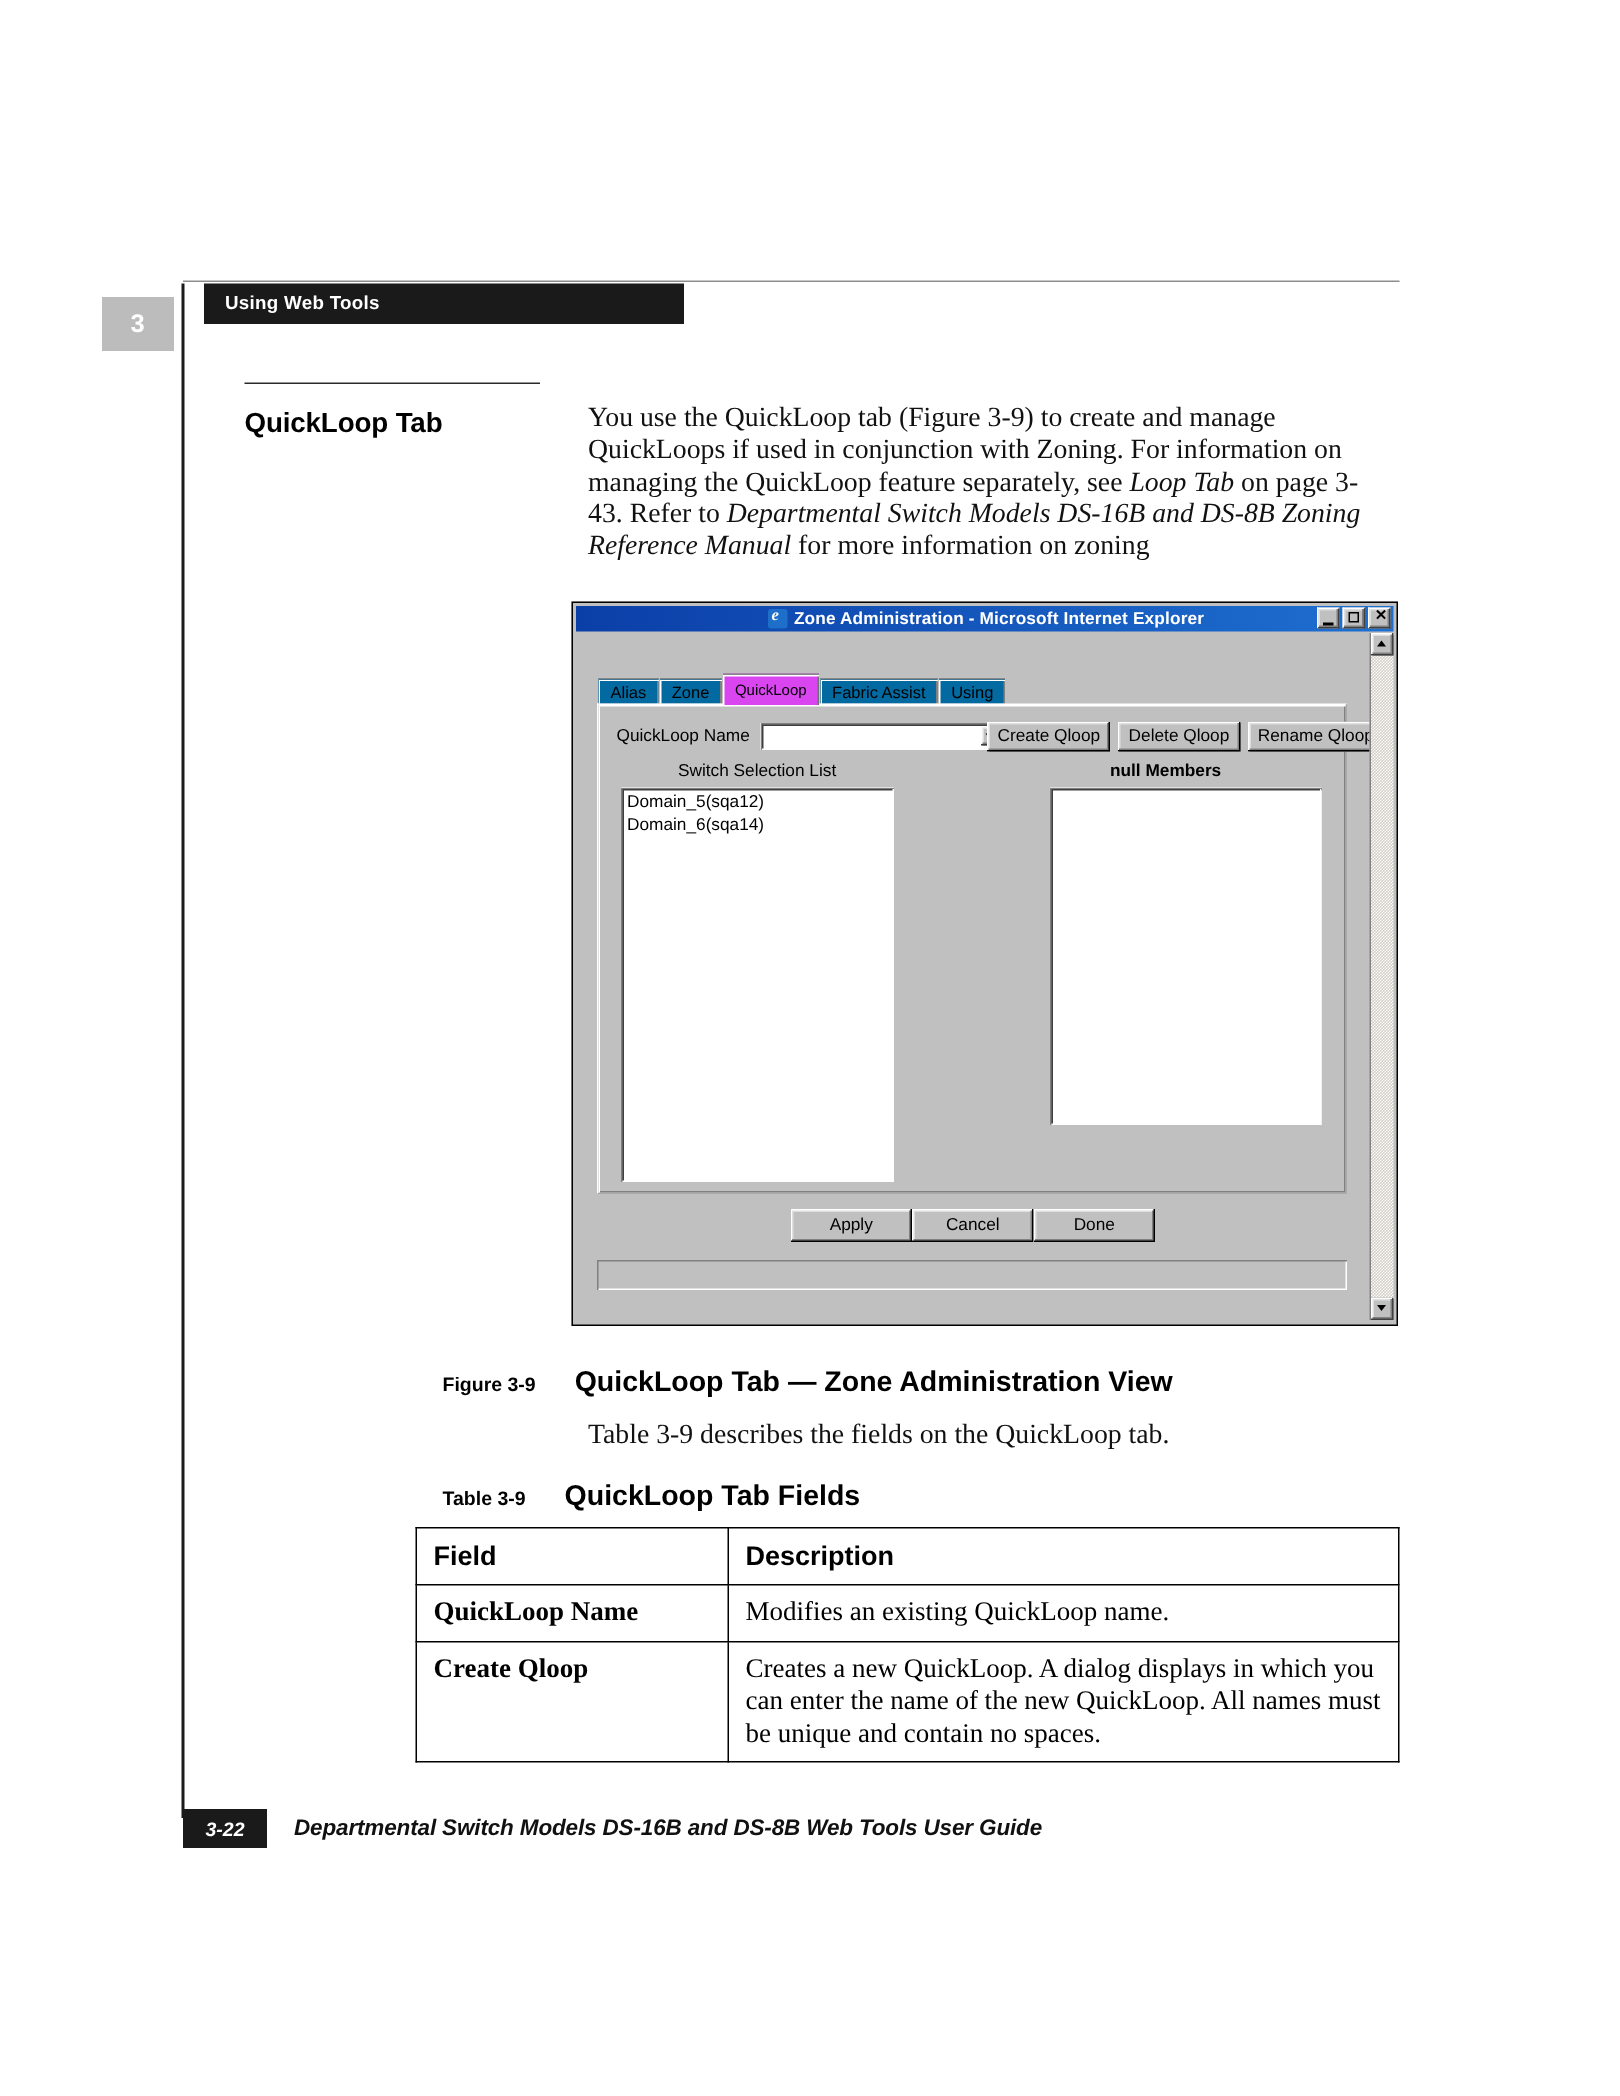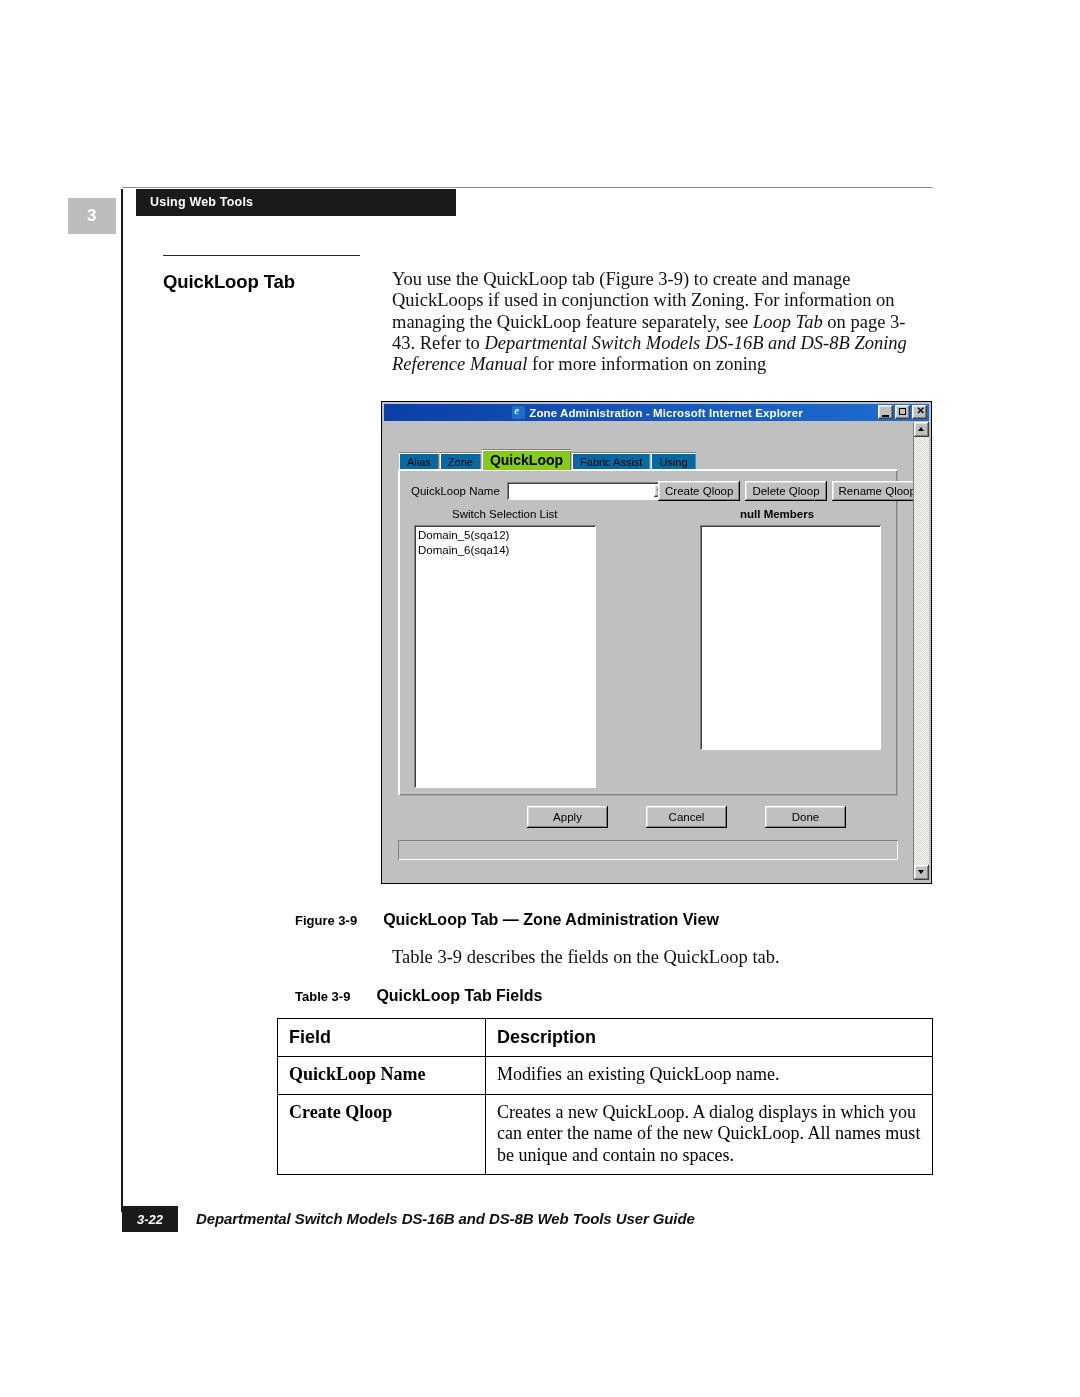--- a/index.html
+++ b/index.html
@@ -226,23 +226,23 @@
     border-top: 1px solid #868686;
     font-size: 11px;
     color: #000;
     display: flex;
     align-items: center;
     box-sizing: border-box;
     margin-right: 1px;
   }
   .tab.active {
     height: 21px;
-    font-weight: bold;
-    font-size: 14px;
-    background: #84cc16;
+    font-weight: normal;
+    font-size: 10px;
+    background: #d946ef;
     box-shadow: inset 1px 1px 0 #ffffff, inset -1px 0 0 #707070;
     z-index: 3;
   }
 
   
   .tabpanel {
     position: absolute;
     left: 14px; top: 47px;
     right: 14px; height: 327px;
     box-shadow: inset 1px 1px 0 #ffffff, inset -1px -1px 0 #808080;
@@ -351,41 +351,40 @@
     display: flex;
     flex-direction: column;
     gap: 22px;
   }
   .midbtns .btn { height: 21px; width: 110px; }
 
   .dlgbtns {
     position: absolute;
     left: 143px; top: 384px;
     display: flex;
-    gap: 38px;
   }
   .dlgbtns .btn { width: 81px; height: 22px; }
 
   .statusbar {
     position: absolute;
     left: 14px; right: 14px; top: 418px;
     height: 20px;
     box-shadow: inset 1px 1px 0 #808080, inset -1px -1px 0 #ffffff;
     box-sizing: border-box;
   }
 
   
   .cap {
     position: absolute;
     font-family: "Liberation Sans", sans-serif;
     font-weight: bold;
     color: #000;
   }
   .cap .num { font-size: 13px; }
-  .cap .txt { font-size: 16px; }
+  .cap .txt { font-size: 19px; }
   .fig-cap { left: 295px; top: 911px; }
   .fig-cap .txt { margin-left: 26px; }
   .tbl-cap { left: 295px; top: 987px; }
   .tbl-cap .txt { margin-left: 26px; }
 
   .tbl-intro {
     position: absolute;
     left: 392px; top: 947px;
     font-size: 18.5px;
     color: #111;

